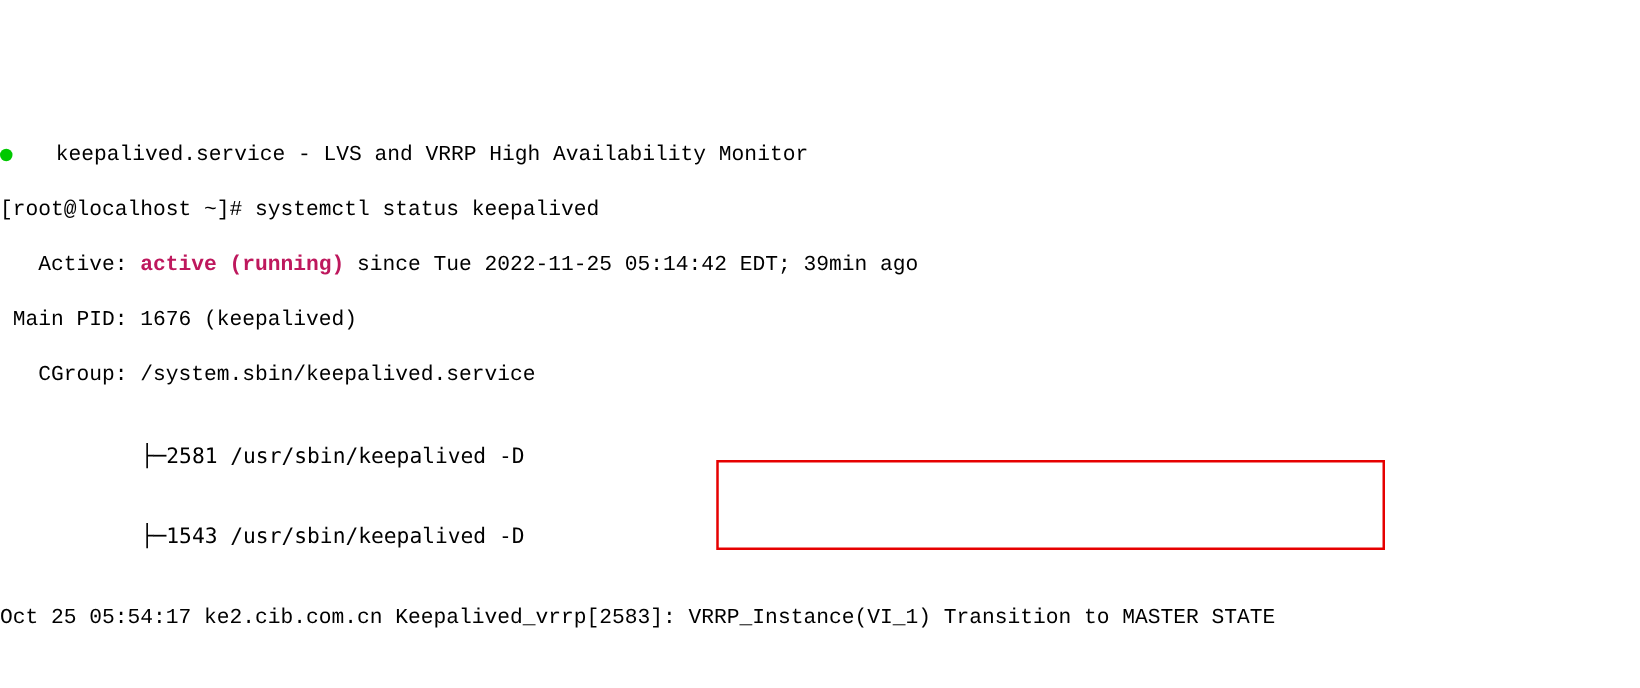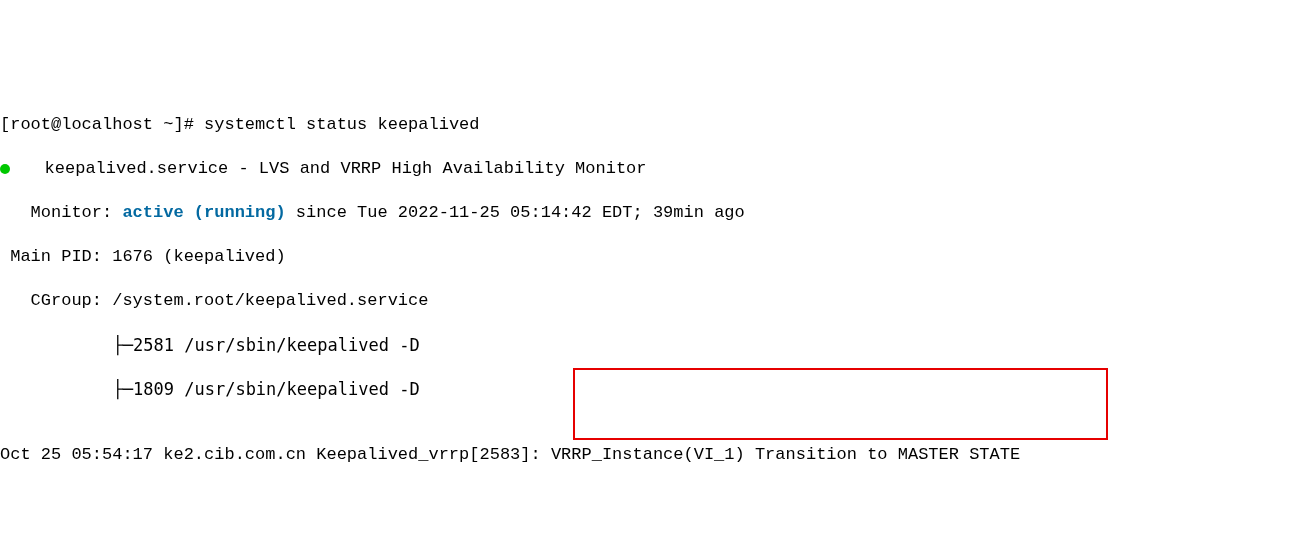--- a/index.html
+++ b/index.html
@@ -7,51 +7,51 @@
     background: #ffffff;
     font-family: "Consolas", "Courier New", monospace;
     font-size: 17px;
     line-height: 22px;
     color: #000000;
     white-space: pre;
     padding: 4px 0 4px 0;
     width: 1312px;
   }
   .line { display: block; }
-  .green { color: #0369a1; font-weight: bold; }
+  .green { color: #be185d; font-weight: bold; }
   .bullet {
     display: inline-block;
     width: 10px;
     height: 10px;
     border-radius: 50%;
     background: #00c800;
     vertical-align: middle;
     margin-right: 4px;
   }
-  .tree-char { font-family: monospace; }
+  .tree-char { font-family: monospace; margin-top: 20px; }
   .red-box {
     position: absolute;
     border: 2px solid #e60000;
     pointer-events: none;
   }
   .container { position: relative; }
 </style>
 </head>
 <body>
 
 
 
 <div class="container">
+<span class="line"><span class="bullet"></span><span>   keepalived.service - </span><span>LVS and VRRP High Availability Monitor</span></span>
 <span class="line"><span>[root@localhost ~]# </span><span>systemctl status keepalived</span></span>
-<span class="line"><span class="bullet"></span><span>   keepalived.service - </span><span>LVS and VRRP High Availability Monitor</span></span>
-<span class="line"><span>   Monitor: </span><span class="green">active (running)</span><span> since Tue 2022-11-25 05:14:42 EDT; 39min ago</span></span>
+<span class="line"><span>   Active: </span><span class="green">active (running)</span><span> since Tue 2022-11-25 05:14:42 EDT; 39min ago</span></span>
 <span class="line"> Main PID: 1676 (keepalived)</span>
-<span class="line">   CGroup: /system.root/keepalived.service</span>
+<span class="line">   CGroup: /system.sbin/keepalived.service</span>
 <span class="line tree-char">           ├─2581 /usr/sbin/keepalived -D</span>
-<span class="line tree-char">           ├─1809 /usr/sbin/keepalived -D</span>
+<span class="line tree-char">           ├─1543 /usr/sbin/keepalived -D</span>
 <span class="line"></span>
 <span class="line">Oct 25 05:54:17 ke2.cib.com.cn Keepalived_vrrp[2583]: VRRP_Instance(VI_1) Transition to MASTER STATE</span>
 
 
 
 
 
 
 
 

